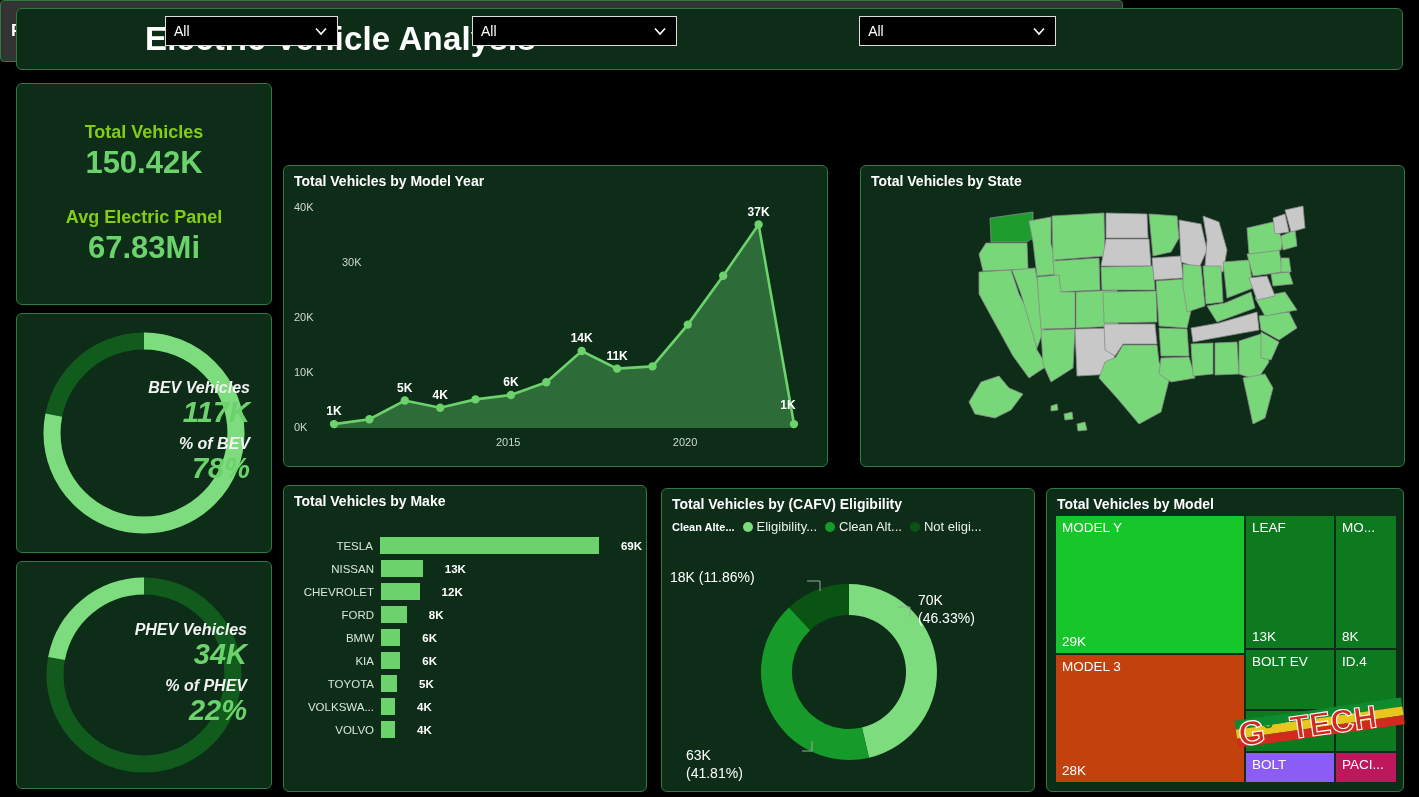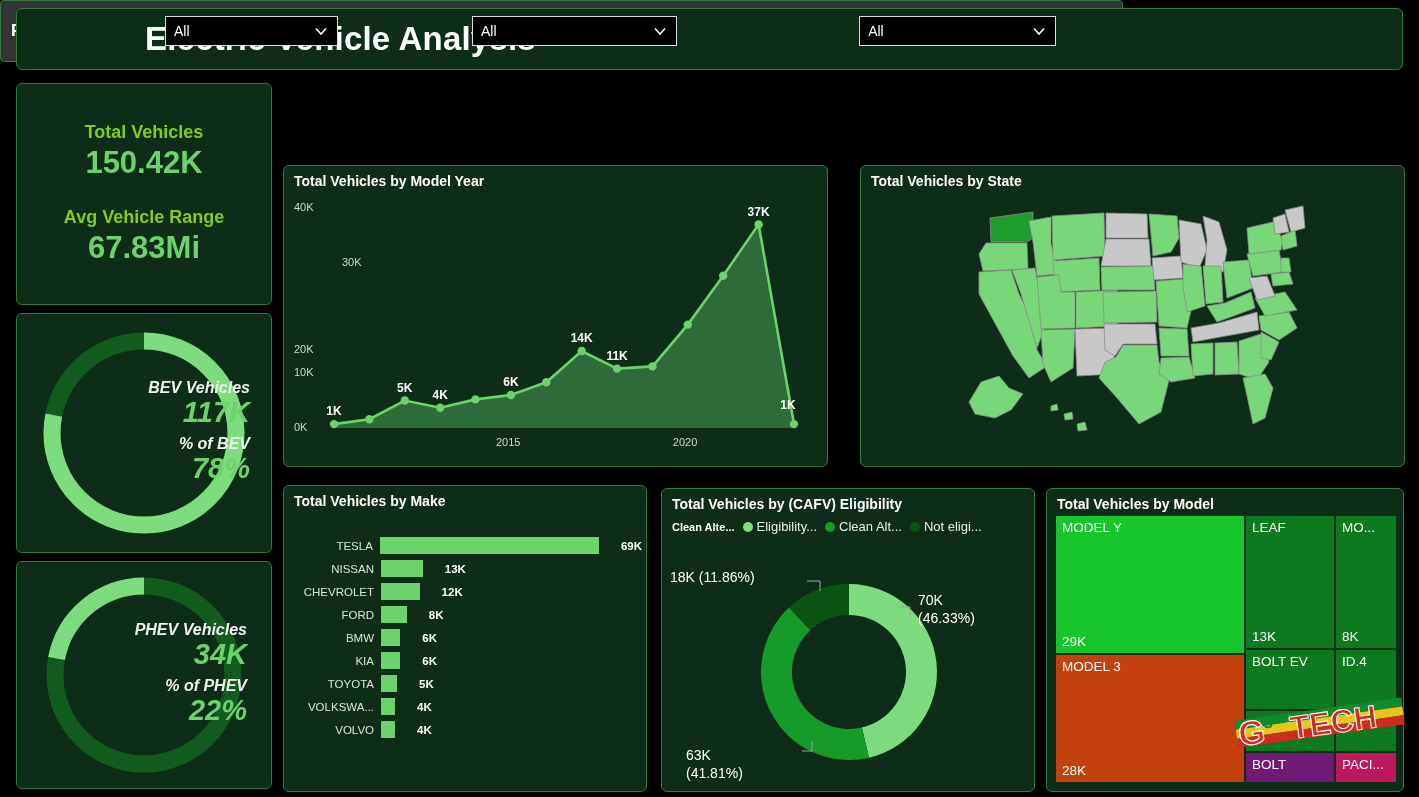--- a/index.html
+++ b/index.html
@@ -91,21 +91,21 @@
 <body>
 
 <div class="card" id="header">
   <div class="title">Electric Vehicle Analysis</div>
 </div>
 
 <div class="card" id="kpi">
   <div class="lbl">Total Vehicles</div>
   <div class="val">150.42K</div>
   <div class="gap"></div>
-  <div class="lbl">Avg Vehicle Range</div>
+  <div class="lbl">Avg Electric Panel</div>
   <div class="val">67.83Mi</div>
 </div>
 
 <div class="card donutcard" id="bevcard">
   <div class="donutwrap">
     <svg class="donutsvg" width="212" height="212" viewBox="0 0 212 212">
       <circle cx="106" cy="106" r="92" fill="none" stroke="#115c1c" stroke-width="17"></circle>
       <circle id="bev-arc" cx="106" cy="106" r="92" fill="none" stroke="#7ddc7d" stroke-width="17" stroke-linecap="butt" transform="rotate(-90 106 106)" stroke-dasharray="450.8813776432071 578.0530482605219"></circle>
     </svg>
     <div class="donuttext">
@@ -178,21 +178,21 @@
         <circle cx="297.7" cy="185.0" r="4.2" fill="#6cd36c"></circle>
         <circle cx="333.1" cy="202.6" r="4.2" fill="#6cd36c"></circle>
         <circle cx="368.5" cy="200.4" r="4.2" fill="#6cd36c"></circle>
         <circle cx="403.8" cy="158.6" r="4.2" fill="#6cd36c"></circle>
         <circle cx="439.2" cy="109.7" r="4.2" fill="#6cd36c"></circle>
         <circle cx="474.6" cy="58.5" r="4.2" fill="#6cd36c"></circle>
         <circle cx="510.0" cy="258.1" r="4.2" fill="#6cd36c"></circle>
       </svg>
       <div class="axislbl" style="left: 10px; top: 255px;">0K</div>
       <div class="axislbl" style="left: 10px; top: 200px;">10K</div>
-      <div class="axislbl" style="left: 10px; top: 145px; margin-top: 32px;">20K</div>
+      <div class="axislbl" style="left: 10px; top: 145px;">20K</div>
       <div class="axislbl" style="left: 10px; top: 90px; margin-left: 48px;">30K</div>
       <div class="axislbl" style="left: 10px; top: 35px;">40K</div>
       <div class="axislbl" style="left: 211.923px; top: 270px;">2015</div>
       <div class="axislbl" style="left: 388.846px; top: 270px;">2020</div>
       <div class="pointlbl" style="left: 50px; top: 238.15px;">1K</div>
       <div class="pointlbl" style="left: 120.769px; top: 214.5px;">5K</div>
       <div class="pointlbl" style="left: 156.154px; top: 221.65px;">4K</div>
       <div class="pointlbl" style="left: 226.923px; top: 209px;">6K</div>
       <div class="pointlbl" style="left: 297.692px; top: 165px;">14K</div>
       <div class="pointlbl" style="left: 333.077px; top: 182.6px;">11K</div>
@@ -371,21 +371,21 @@
       </div>
       <div class="tmcell" style="left: 280px; top: 134px; width: 62px; height: 61px; background: rgb(13, 122, 31);">
         <div class="tmname">ID.4</div>
       </div>
       <div class="tmcell" style="left: 190px; top: 195px; width: 90px; height: 42px; background: rgb(13, 122, 31);">
         <div class="tmname">MODEL X</div>
       </div>
       <div class="tmcell" style="left: 280px; top: 195px; width: 62px; height: 42px; background: rgb(13, 122, 31);">
         <div class="tmname">NIRO</div>
       </div>
-      <div class="tmcell" style="left: 190px; top: 237px; width: 90px; height: 31px; background: #701a75;">
+      <div class="tmcell" style="left: 190px; top: 237px; width: 90px; height: 31px; background: #8b5cf6;">
         <div class="tmname">BOLT</div>
       </div>
       <div class="tmcell" style="left: 280px; top: 237px; width: 62px; height: 31px; background: #be185d;">
         <div class="tmname">PACI...</div>
       </div>
     </div>
 </div>
 
 <div id="watermark">
   <svg viewBox="0 0 190 62" width="190" height="62">

